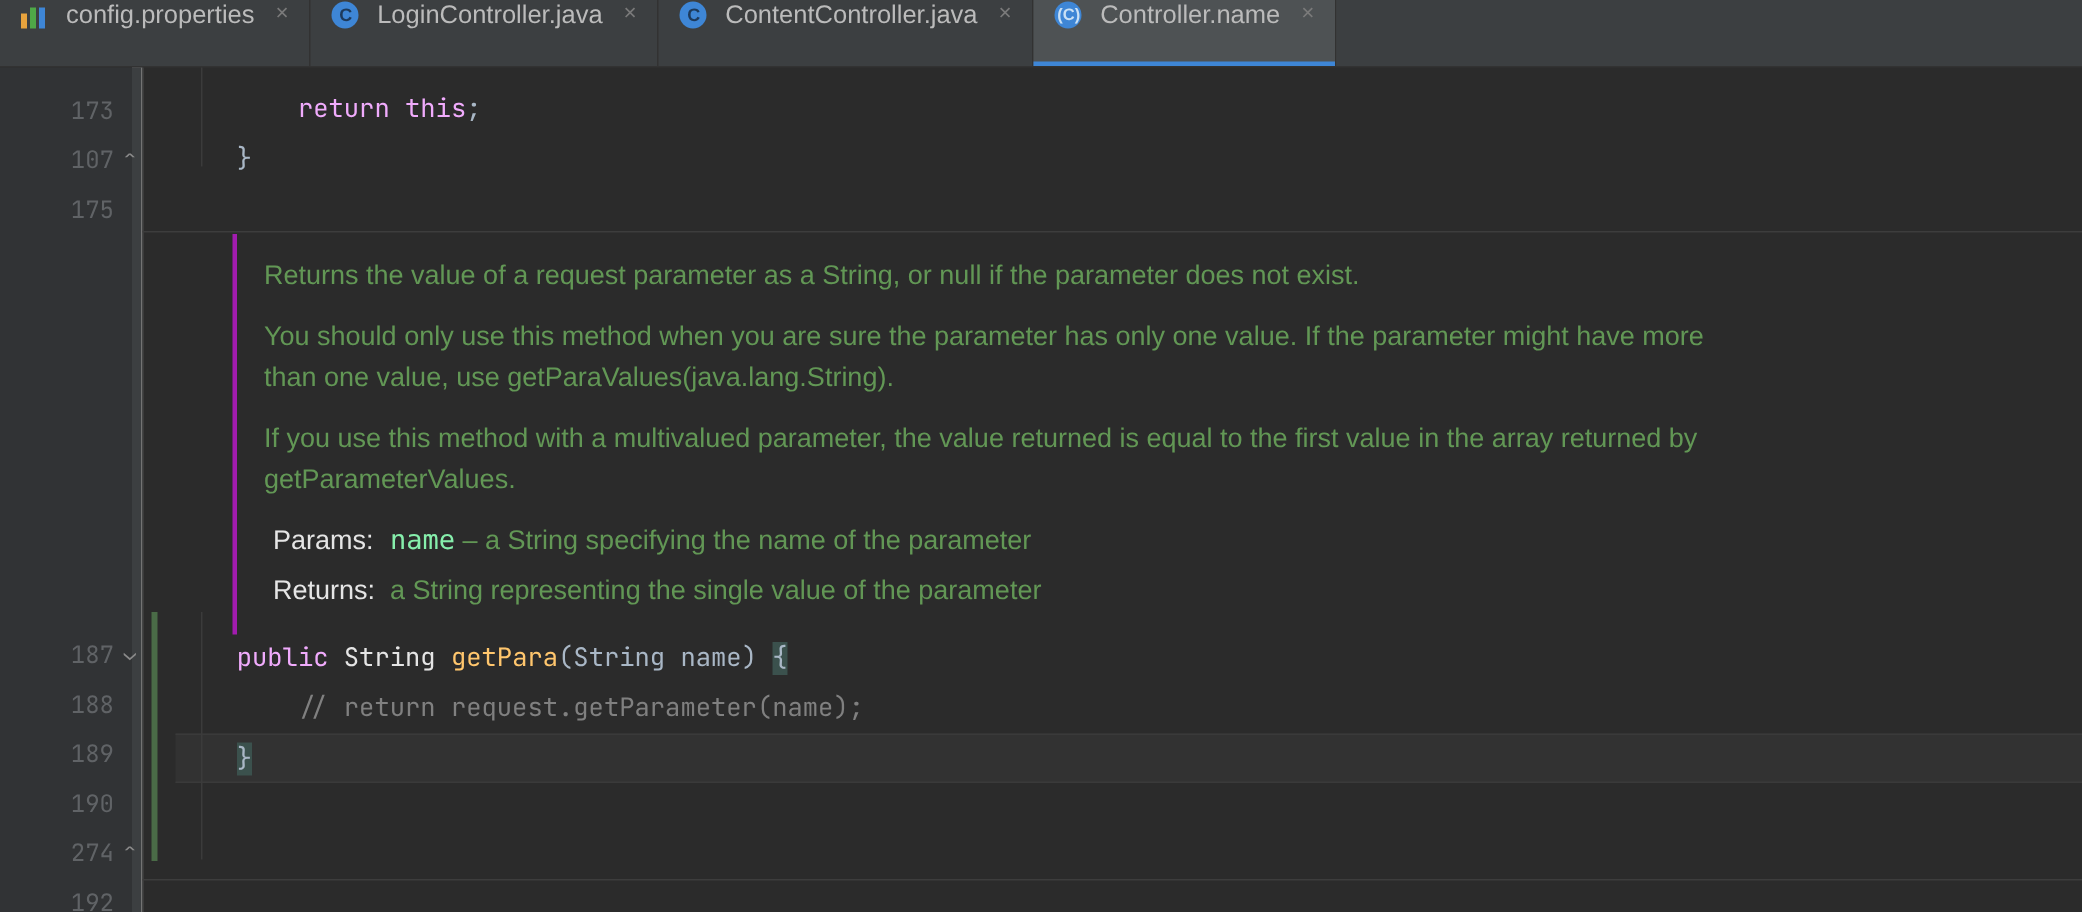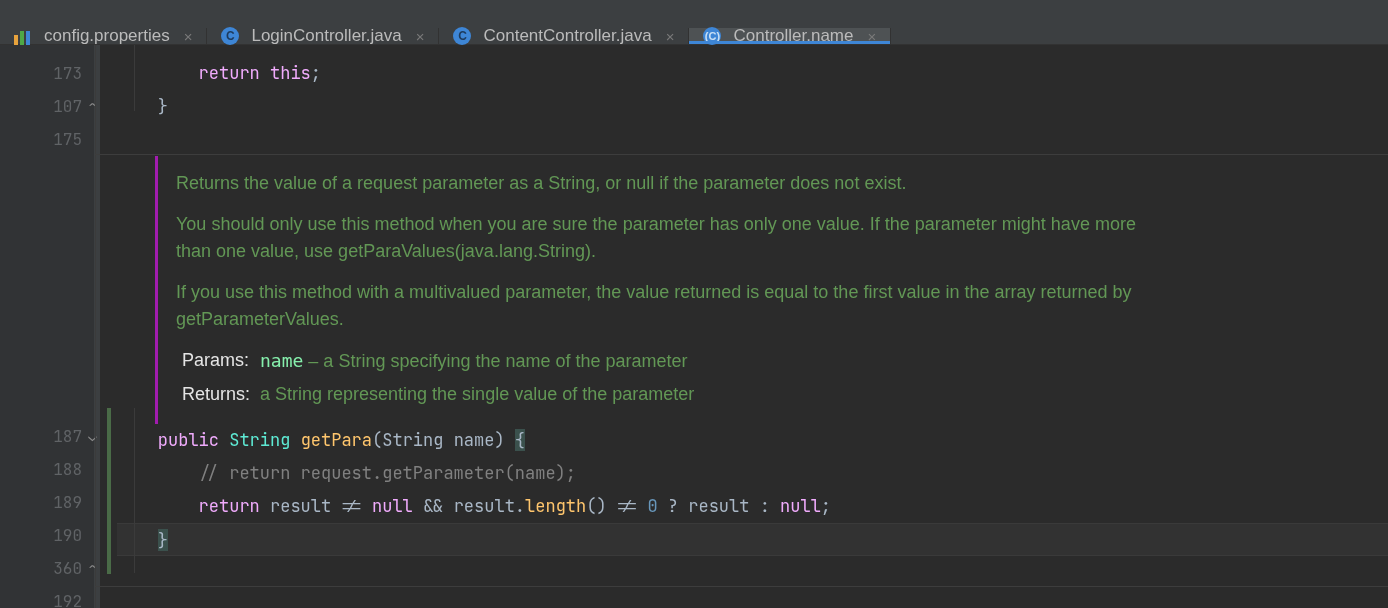--- a/index.html
+++ b/index.html
@@ -15,29 +15,27 @@
 
 .tabbar {
   display: flex;
   height: 45px;
   background: #3c3f41;
   border-bottom: 1px solid #323232;
   align-items: stretch;
 }
 .tab {
   display: flex;
-  align-items: center;
   padding: 0 14px 0 14px;
   gap: 8px;
   border-right: 1px solid #323232;
   color: #bbbbbb;
   font-size: 17px;
   cursor: pointer;
   position: relative;
-  margin-top: 28px;
 }
 .tab.active {
   background: #4e5254;
 }
 .tab.active::after {
   content: "";
   position: absolute;
   left: 0; right: 0; bottom: 0;
   height: 3px;
   background: #3e86d6;
@@ -96,21 +94,21 @@
 
 .editor {
   display: flex;
   height: calc(608px - 45px);
   background: #2b2b2b;
   position: relative;
 }
 .gutter {
   width: 95px;
   background: #313335;
-  border-right: 1px solid #737373;
+  border-right: 7px solid #737373;
   padding-top: 12px;
   flex-shrink: 0;
   position: relative;
 }
 .gutter-row {
   display: flex;
   align-items: center;
   justify-content: flex-end;
   padding-right: 12px;
   color: #606366;
@@ -184,21 +182,21 @@
   line-height: 1.5;
   max-width: 1020px;
 }
 .jdoc p { margin-bottom: 14px; }
 .jdoc .row { display:flex; gap: 6px; margin-bottom: 6px; margin-left: 6px;}
 .jdoc .lbl { color: #e5e5e5; min-width: 72px; }
 .jdoc .pn { font-family: "Consolas", monospace; color: #86efac; }
 
 
 .kw { color: #f0abfc; }
-.ty { color: #5eead4; }
+.ty { color: #e5e5e5; }
 .fn { color: #ffc66d; }
 .id { color: #a9b7c6; }
 .cm { color: #808080; }
 .nm { color: #6897bb; }
 .br { color: #a9b7c6; }
 .hl-brace { background: #3b514d; }
 
 </style>
 </head>
 <body>
@@ -259,21 +257,21 @@
     <div class="gutter-row h33">
         <span>188</span>
       </div>
     <div class="gutter-row h33">
         <span>189</span>
       </div>
     <div class="gutter-row h33">
         <span>190</span>
       </div>
     <div class="gutter-row h33">
-      <span>360</span>
+      <span>274</span>
       <span class="fold">⌃</span>
     </div>
     <div class="gutter-row h33">
         <span>192</span>
       </div>
 
     <div class="change-bar" style="top:363px; height:166px;"></div>
   </div>
 
   <div class="code">
@@ -297,20 +295,19 @@
         <span><span class="pn">name</span><span> – a String specifying the name of the parameter</span></span>
       </div>
       <div class="row">
         <span class="lbl">Returns:</span>
         <span>a String representing the single value of the parameter</span>
       </div>
     </div>
 
     <div class="code-line">    <span class="kw">public</span><span class="ty"> String </span><span class="fn">getPara</span><span class="id">(String name) </span><span class="br hl-brace">{</span></div>
     <div class="code-line">        <span class="cm">// return request.getParameter(name);</span></div>
-    <div class="code-line">        <span class="kw">return</span><span class="id"> result != </span><span class="kw">null</span><span class="id"> &amp;&amp; result.</span><span class="fn">length</span><span class="id">() != </span><span class="nm">0</span><span class="id"> ? result : </span><span class="kw">null</span><span class="id">;</span></div>
     <div class="code-line cursor-line">    <span class="br hl-brace">}</span></div>
     <div class="code-line"></div>
 
     <div class="method-sep" style="top:541px;"></div>
   </div>
 
 </div>
 
 </body></html>

